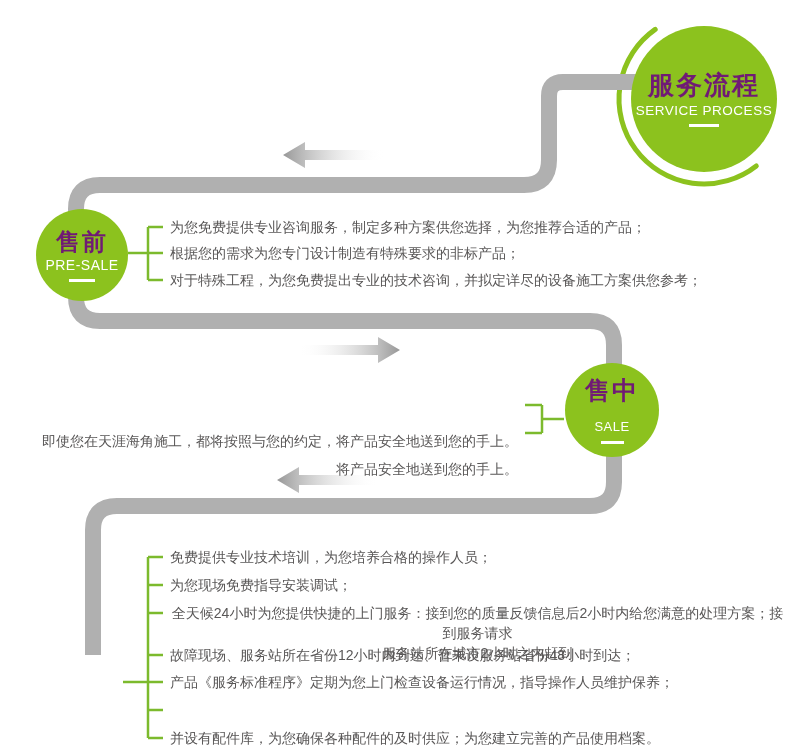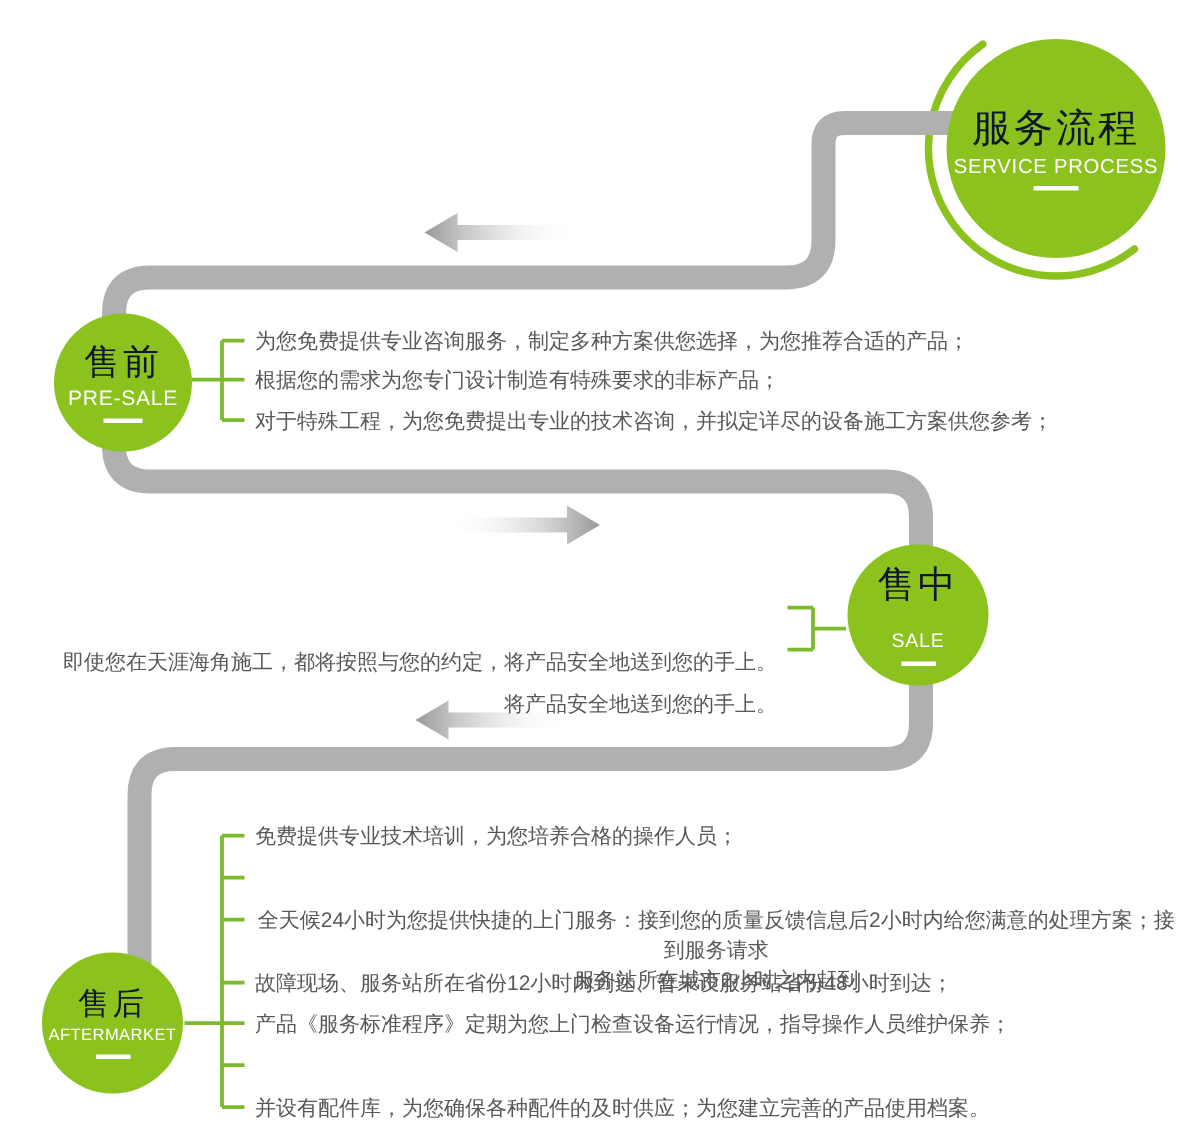--- a/index.html
+++ b/index.html
@@ -6,21 +6,21 @@
   .canvas{
     position:relative;width:785px;height:752px;background:#ffffff;overflow:hidden;
     font-family:"Liberation Sans","DejaVu Sans",sans-serif;
   }
   .flow-svg{position:absolute;left:0;top:0;}
   .circle{
     position:absolute;border-radius:50%;background:#8cc21e;
     display:flex;flex-direction:column;align-items:center;justify-content:center;
     text-align:center;line-height:1.15;
   }
-  .circle .zh{color:#0f172a;font-weight:normal;letter-spacing:2px;}
+  .circle .zh{color:#701a75;font-weight:bold;letter-spacing:2px;}
   .circle .en{color:#ffffff;letter-spacing:0.5px;margin-top:2px;white-space:nowrap;}
   .circle .dash{display:block;height:3px;background:#ffffff;margin-top:6px;}
   .c-title{left:631px;top:26px;width:146px;height:146px;}
   .c-title .zh{font-size:26px;}
   .c-title .en{font-size:13.5px;}
   .c-title .dash{width:30px;}
   .c-pre{left:36px;top:209px;width:92px;height:92px;}
   .c-pre .zh{font-size:24px;}
   .c-pre .en{font-size:14px;}
   .c-pre .dash{width:26px;}
@@ -100,33 +100,29 @@
     <span class="en">PRE-SALE</span>
     <span class="dash"></span>
   </div>
 
   <div class="circle c-sale">
     <span class="zh">售中</span>
     <span class="en">SALE</span>
     <span class="dash"></span>
   </div>
 
-  <div class="circle c-after">
-    <span class="zh">售后</span>
-    <span class="en">AFTERMARKET</span>
-    <span class="dash"></span>
-  </div>
 
   <div class="item" style="top:219px">为您免费提供专业咨询服务，制定多种方案供您选择，为您推荐合适的产品；</div>
   <div class="item" style="top:245px">根据您的需求为您专门设计制造有特殊要求的非标产品；</div>
   <div class="item" style="top:272px">对于特殊工程，为您免费提出专业的技术咨询，并拟定详尽的设备施工方案供您参考；</div>
 
   <div class="sale-line" style="top:397px">即使您在天涯海角施工，都将按照与您的约定，将产品安全地送到您的手上。</div>
   <div class="sale-line" style="top:425px">将产品安全地送到您的手上。</div>
 
   <div class="item" style="top:549px">免费提供专业技术培训，为您培养合格的操作人员；</div>
+  <div class="item" style="top:577px">为您现场免费指导安装调试；</div>
   <div class="item two-line" style="top:603px">全天候24小时为您提供快捷的上门服务：接到您的质量反馈信息后2小时内给您满意的处理方案；接到服务请求
 服务站所在城市2小时之内赶到</div>
   <div class="item" style="top:647px">故障现场、服务站所在省份12小时内到达、暂未设服务站省份48小时到达；</div>
   <div class="item" style="top:674px">产品《服务标准程序》定期为您上门检查设备运行情况，指导操作人员维护保养；</div>
   <div class="item" style="top:730px">并设有配件库，为您确保各种配件的及时供应；为您建立完善的产品使用档案。</div>
 
 </div>
 
 </body></html>

